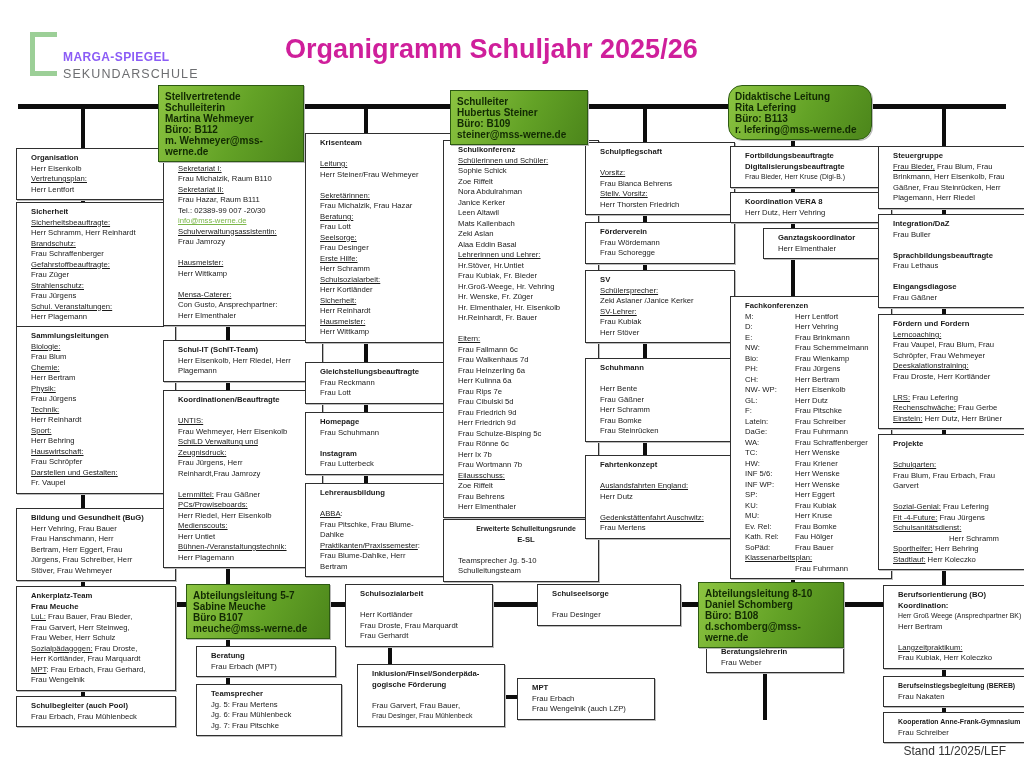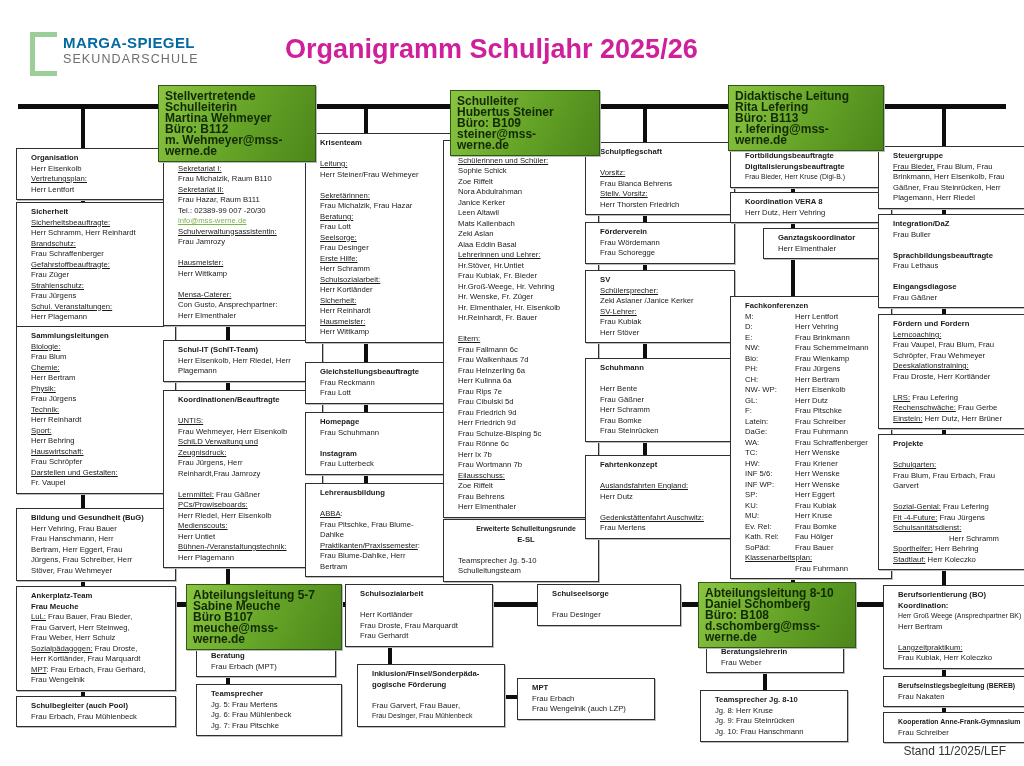--- a/index.html
+++ b/index.html
@@ -2,46 +2,46 @@
 <html><head>
 <meta charset="utf-8">
 <style>
   html,body{margin:0;padding:0;background:#e8e8e8;}
   #canvas{position:relative;width:1024px;height:766px;background:#ffffff;overflow:hidden;
           font-family:"Liberation Sans","DejaVu Sans",sans-serif;color:#1a1a1a;}
   
   #logo{position:absolute;left:30px;top:30px;display:flex;align-items:flex-start;}
   #logo-bracket{width:22px;height:34px;border-left:5px solid #9ccf97;border-top:5px solid #9ccf97;
                 border-bottom:5px solid #9ccf97;margin-right:6px;margin-top:2px;}
-  #logo-text1{font-size:15px;font-weight:bold;color:#0369a1;letter-spacing:.4px;line-height:19px;margin-top:3px;}
+  #logo-text1{font-size:12px;font-weight:bold;color:#8b5cf6;letter-spacing:.4px;line-height:19px;margin-top:18px;}
   #logo-text2{font-size:12.5px;color:#6d6e71;letter-spacing:1.1px;line-height:15px;}
   #page-title{position:absolute;left:285px;top:34px;font-size:27px;font-weight:bold;color:#cf1f9b;}
   #stand{position:absolute;right:18px;top:744px;font-size:12px;color:#333;}
   
   .cl{position:absolute;background:#0d0d0d;z-index:1;}
   
   .box{position:absolute;z-index:2;background:#fff;border:1.6px solid #2f2f2f;padding:4px 4px 4px 14px;
        font-size:7.7px;line-height:10.5px;box-shadow:1px 1px 0 #bbb;}
   .box .ln{min-height:10.5px;white-space:normal;}
   .box .b{font-weight:bold;}
   .box .u{text-decoration:underline;}
   .box .lnk{color:#7ab648;text-decoration:underline;}
   .box .sm{font-size:6.9px;}
   .box .ln.sm{font-size:6.9px;}
   .box .ln.ind{padding-left:56px;}
   .box .ln.two{display:flex;}
   .box .ln.two .lbl{width:50px;flex:none;}
   .box .ln.two .val{flex:1;}
   .green{background:linear-gradient(115deg,#8cc441 0%,#63a226 55%,#4c861b 100%);
          border:1.6px solid #2d5a12;color:#10270282;color:#122a03;font-weight:bold;z-index:3;
-         padding:5px 16px 4px 6px;font-size:12px;line-height:11px;}
+         padding:5px 4px 4px 6px;font-size:10px;line-height:11px;}
   
   #b-vice{left:158px;top:85px;width:134px;}
   #b-head{left:450px;top:90px;width:126px;}
-  #b-did{left:728px;top:85px;width:132px;}
+  #b-did{left:728px;top:85px;width:132px;border-radius:14px;}
   #b-org{left:16px;top:148px;width:140px;}
   #b-sich{left:16px;top:202px;width:140px;}
   #b-samml{left:16px;top:326px;width:140px;}
   #b-bug{left:16px;top:508px;width:140px;}
   #b-anker{left:16px;top:586px;width:140px;}
   #b-schulbegl{left:16px;top:696px;width:140px;}
   #b-nicht{left:163px;top:148px;width:140px;}
   #b-schulit{left:163px;top:340px;width:140px;}
   #b-koord{left:163px;top:390px;width:140px;}
   #b-abt57{left:186px;top:584px;width:132px;}
@@ -526,26 +526,20 @@
       <div class="ln"><span class="u">Klassenarbeitsplan:</span></div>
       <div class="ln two">
         <span class="lbl"></span>
         <span class="val">Frau Fuhrmann</span>
       </div>
     </div>
   <div class="box" id="b-beratungsl">
       <div class="ln"><span class="b">Beratungslehrerin</span></div>
       <div class="ln">Frau Weber</div>
     </div>
-  <div class="box" id="b-teams810">
-      <div class="ln"><span class="b">Teamsprecher Jg. 8-10</span></div>
-      <div class="ln">Jg. 8: Herr Kruse</div>
-      <div class="ln">Jg. 9: Frau Steinrücken</div>
-      <div class="ln">Jg. 10: Frau Hanschmann</div>
-    </div>
 
   <div class="box" id="b-steuer">
       <div class="ln"><span class="b">Steuergruppe</span></div>
       <div class="ln"><span class="u">Frau Bieder,</span> Frau Blum, Frau</div>
       <div class="ln">Brinkmann, Herr Eisenkolb, Frau</div>
       <div class="ln">Gäßner, Frau Steinrücken, Herr</div>
       <div class="ln">Plagemann, Herr Riedel</div>
     </div>
   <div class="box" id="b-integ">
       <div class="ln"><span class="b">Integration/DaZ</span></div>

